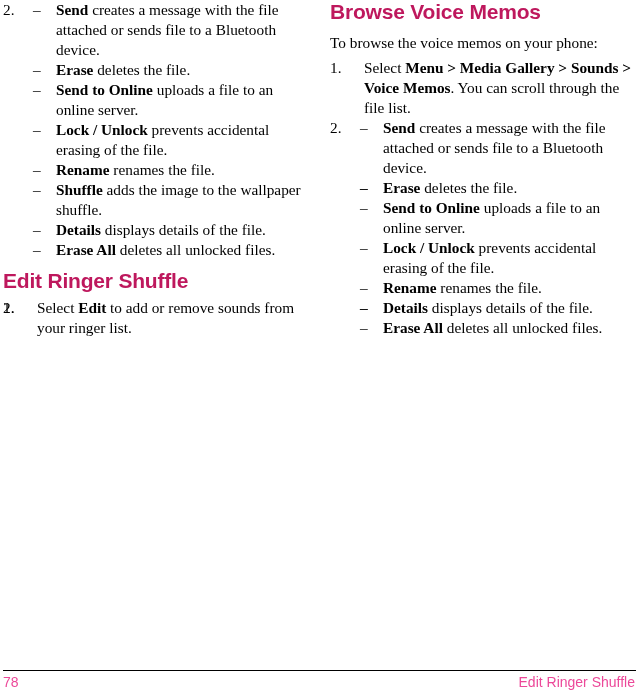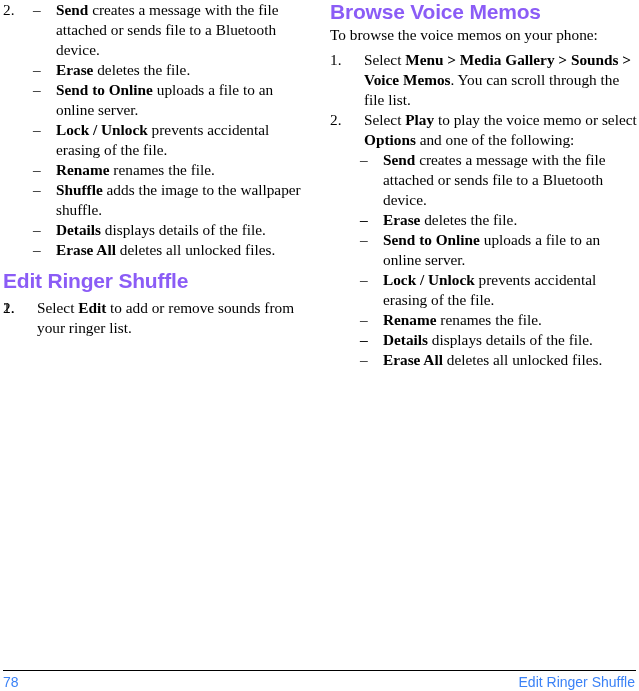--- a/index.html
+++ b/index.html
@@ -27,32 +27,32 @@
 
   
   .section-heading {
     font-family: "Liberation Sans", "DejaVu Sans", sans-serif;
     font-weight: bold;
     font-size: 21px;
     line-height: 24px;
     letter-spacing: -0.2px;
     margin: 0;
     padding: 0;
-    color: #8b5cf6;
+    color: #be185d;
   }
 
   
   .para {
     font-size: 15.3px;
     line-height: 20px;
     margin: 0;
     padding: 0;
     text-align: left;
   }
-  .para-tight { margin-top: 1px; }
+  .para-tight { margin-top: 9px; }
 
   
   .num-item {
     position: relative;
     font-size: 15.3px;
     line-height: 20px;
     padding-left: 34px;
     margin: 0;
   }
   .num-item > .marker {
@@ -92,21 +92,21 @@
     width: 633px;
     height: 0;
     border-top: 1.5px solid #000000;
   }
   .footer-left, .footer-right {
     position: absolute;
     top: 673px;
     font-family: "Liberation Sans", "DejaVu Sans", sans-serif;
     font-size: 14px;
     line-height: 18px;
-    color: #3b82f6;
+    color: #ec4899;
   }
   .footer-left  { left: 3px; }
   .footer-right { right: 4px; }
 </style>
 </head>
 <body>
 
 <div class="page">
 
   <div class="col col-left">
@@ -145,21 +145,21 @@
   <div class="col col-right">
 
     <h2 class="section-heading">Browse Voice Memos</h2>
 
     <p class="para para-tight">To browse the voice memos on your phone:</p>
 
     <div class="spacer-5"></div>
 
     <div id="right-steps">
         <div class="num-item"><span class="marker">1.</span><span><span>Select </span><b>Menu &gt; Media Gallery &gt; Sounds &gt; Voice Memos</b><span>. You can scroll through the file list.</span></span></div>
-        <div class="num-item"><span class="marker">2.</span><span><span>Select </span><b>Play</b><span> to play the voice memo or select </span><b>Options</b><span> and one of the following:</span></span></div>
+        <div class="num-item"><span class="marker">2.</span></div>
       </div>
 
     <div id="right-options">
         <div class="dash-item"><span class="marker">–</span><span><b>Send</b><span> creates a message with the file attached or sends file to a Bluetooth device.</span></span></div>
         <div class="dash-item"><span class="marker">–</span></div>
         <div class="dash-item"><span class="marker">–</span><span><b>Erase</b><span> deletes the file.</span></span></div>
         <div class="dash-item"><span class="marker">–</span><span><b>Send to Online</b><span> uploads a file to an online server.</span></span></div>
         <div class="dash-item"><span class="marker">–</span><span><b>Lock / Unlock</b><span> prevents accidental erasing of the file.</span></span></div>
         <div class="dash-item"><span class="marker">–</span><span><b>Rename</b><span> renames the file.</span></span></div>
         <div class="dash-item"><span class="marker">–</span></div>

